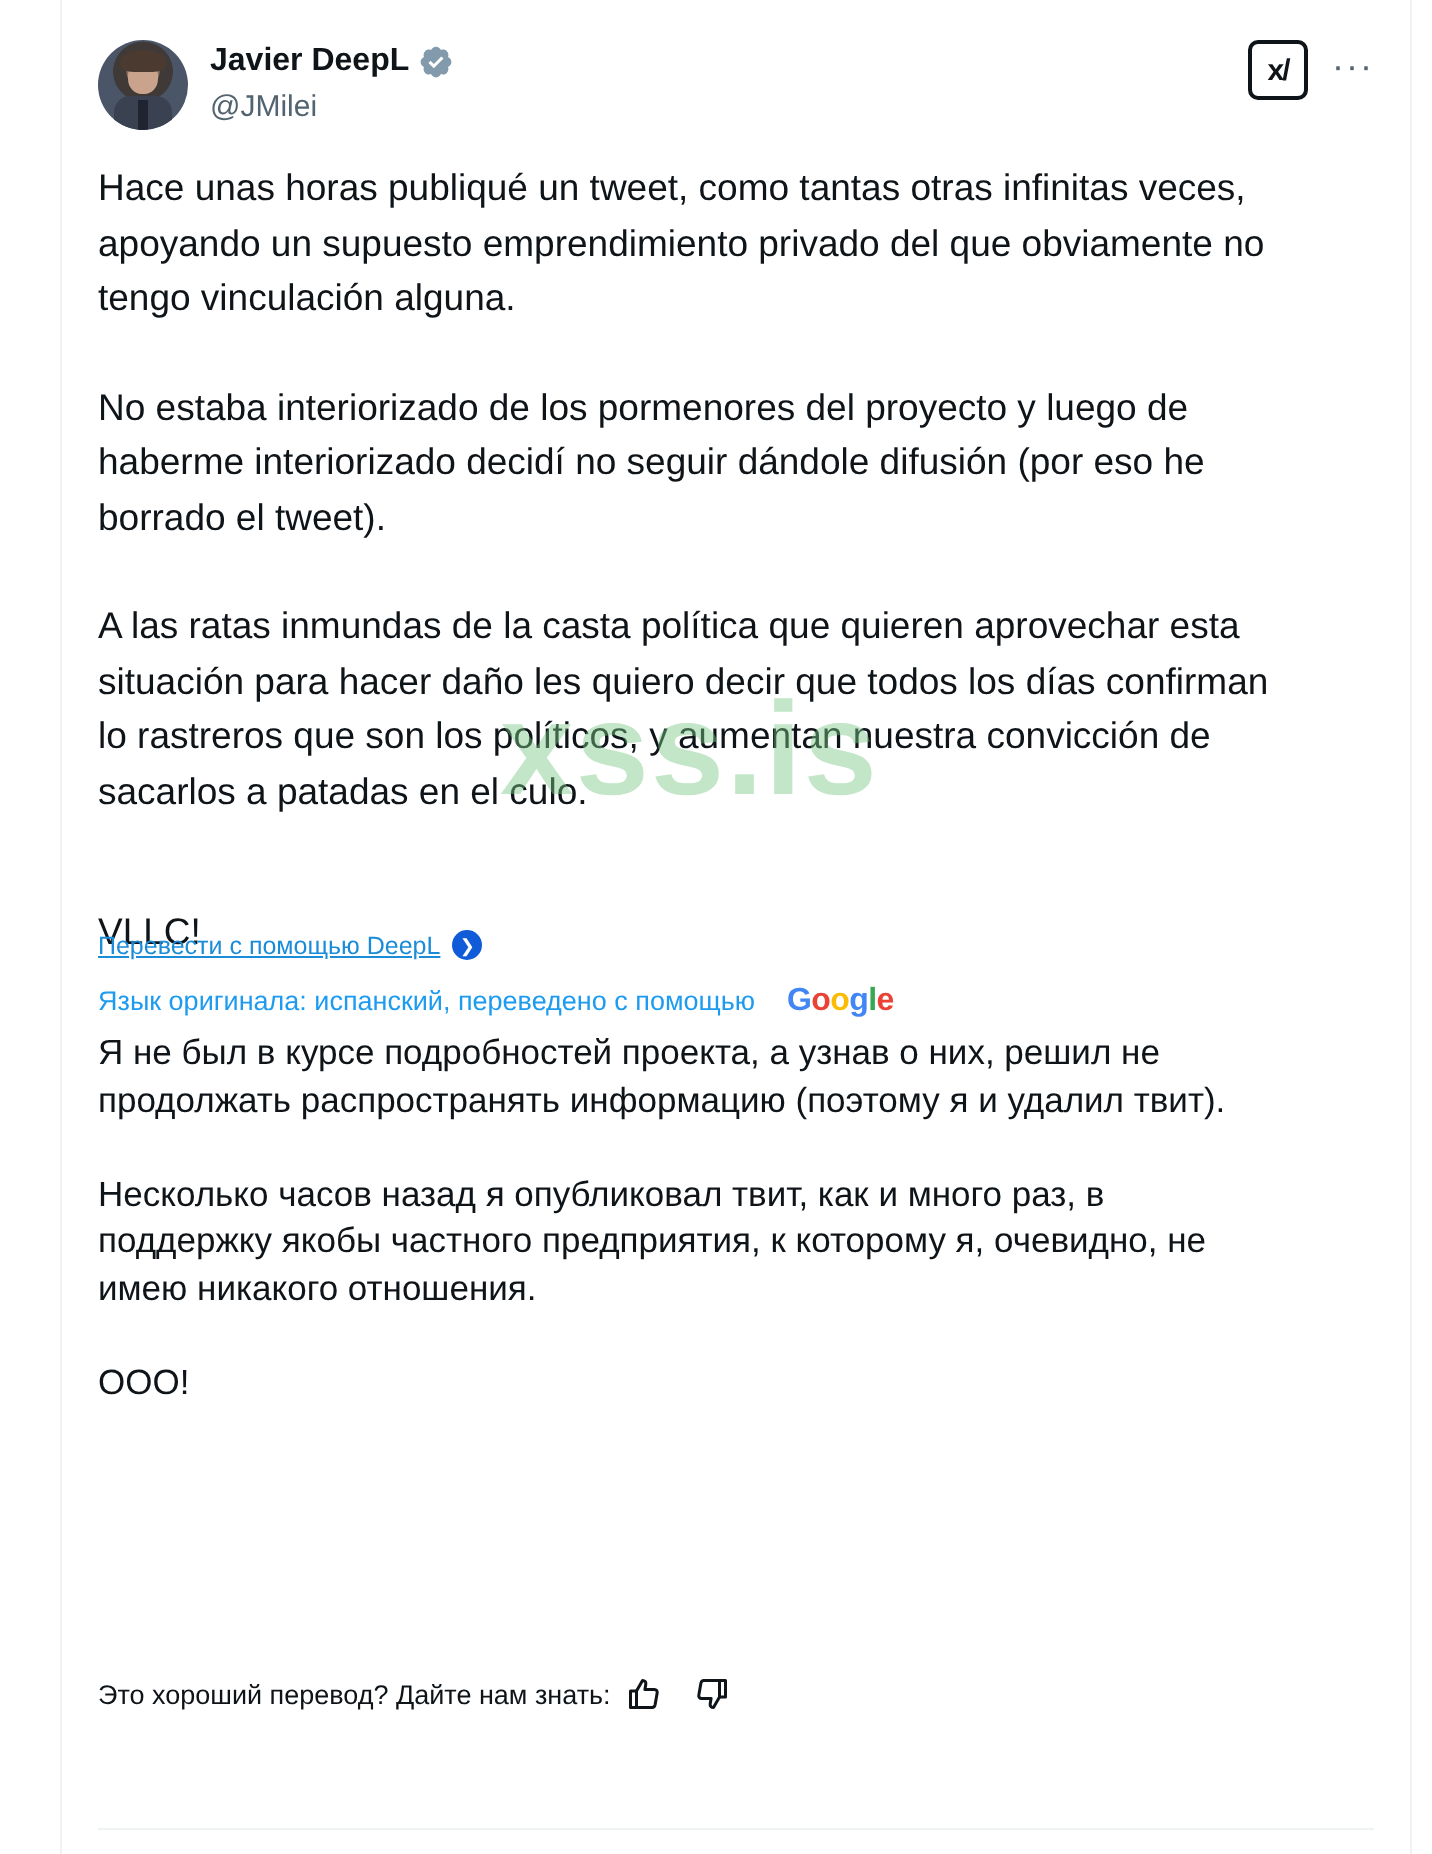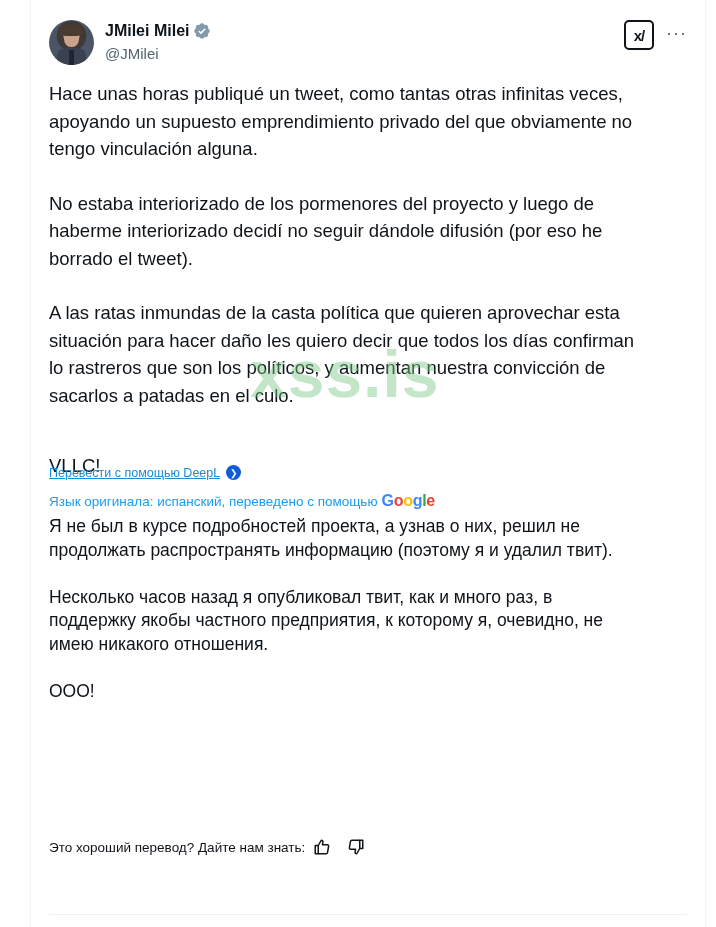--- a/index.html
+++ b/index.html
@@ -17,21 +17,21 @@
   .handle { position:absolute; left:56px; top:25px; font-size:15px; color:#536471; }
   .grok { position:absolute; left:575px; top:0px; width:30px; height:30px; border:2px solid #0f1419; border-radius:5px; box-sizing:border-box; display:flex; align-items:center; justify-content:center; font-weight:bold; font-size:15px; letter-spacing:-1px; }
   .more { position:absolute; left:617px; top:4px; font-size:18px; color:#536471; letter-spacing:1px; line-height:18px; }
   .body { position:absolute; left:18px; top:80px; width:640px; font-size:18.5px; line-height:27.5px; color:#0f1419; }
   .para { margin:0 0 27px 0; white-space:pre-wrap; }
   .para.last { margin-bottom:0; }
   .vllc { position:absolute; left:18px; top:433px; font-size:18.5px; color:#0f1419;margin-top:22px; }
   .deepl { position:absolute; left:18px; top:465px; font-size:12.5px; color:#1d9bf0; display:flex; align-items:flex-end; gap:6px; }
   .deepl .link { text-decoration:underline; color:#1a8cd8; }
   .deepl-icon { width:15px; height:15px; border-radius:50%; background:#0f5bd8; display:inline-flex; align-items:center; justify-content:center; color:#fff; font-size:9px; }
-  .translated-by { position:absolute; left:18px; top:492px; font-size:13.5px; color:#1d9bf0; display:flex; align-items:baseline; gap:4px; }
+  .translated-by { position:absolute; left:18px; top:492px; font-size:13.5px; color:#1d9bf0; display:flex; align-items:baseline; gap:16px; }
   .google { font-size:16px; font-weight:bold; letter-spacing:-0.3px; }
   .g-blue{color:#4285f4;} .g-red{color:#ea4335;} .g-yellow{color:#fbbc05;} .g-green{color:#34a853;}
   .tbody { position:absolute; left:18px; top:515px; width:650px; font-size:17.5px; line-height:23.5px; color:#0f1419; }
   .tbody .para { margin:0 0 23.5px 0; }
   .feedback { position:absolute; left:18px; top:838px; font-size:13.5px; color:#0f1419; display:flex; align-items:center; gap:8px; }
   .thumb { width:18px; height:18px; cursor:pointer; }
   .meta { position:absolute; left:18px; top:877px; font-size:15px; color:#536471; }
   .meta b { color:#0f1419; }
   .divider { position:absolute; left:18px; top:914px; width:638px; height:1px; background:#eff3f4; }
   .watermark { position:absolute; left:250px; top:336px; font-size:66px; font-weight:bold; color:rgba(120,200,130,0.45); letter-spacing:1px; pointer-events:none; font-family:"Liberation Sans", sans-serif; }
@@ -42,21 +42,21 @@
 <div class="card">
 
   <div class="header">
     <div class="avatar">
       <div class="suit"></div>
       <div class="tie"></div>
       <div class="face"></div>
       <div class="hair"></div>
     </div>
     <div class="name-row">
-      <span class="name">JMilei Milei</span>
+      <span class="name">Javier DeepL</span>
       <svg class="verified" viewBox="0 0 24 24">
         <path fill="#829aab" d="M22.25 12c0-1.43-.88-2.67-2.19-3.34.46-1.39.2-2.9-.81-3.91s-2.52-1.27-3.91-.81c-.66-1.31-1.91-2.19-3.34-2.19s-2.67.88-3.33 2.19c-1.4-.46-2.91-.2-3.92.81s-1.26 2.52-.8 3.91C2.63 9.33 1.75 10.57 1.75 12s.88 2.67 2.19 3.34c-.46 1.39-.21 2.9.8 3.91s2.52 1.26 3.91.81c.67 1.31 1.91 2.19 3.34 2.19s2.68-.88 3.34-2.19c1.39.45 2.9.2 3.91-.81s1.27-2.52.81-3.91c1.31-.67 2.19-1.91 2.19-3.34z"></path>
         <path fill="#fff" d="M10.54 16.2l-3.6-3.6 1.42-1.42 2.18 2.19 5.04-5.05 1.42 1.42z"></path>
       </svg>
     </div>
     <div class="handle">@JMilei</div>
     <div class="grok">
       <span>x/</span>
     </div>
     <div class="more">···</div>

